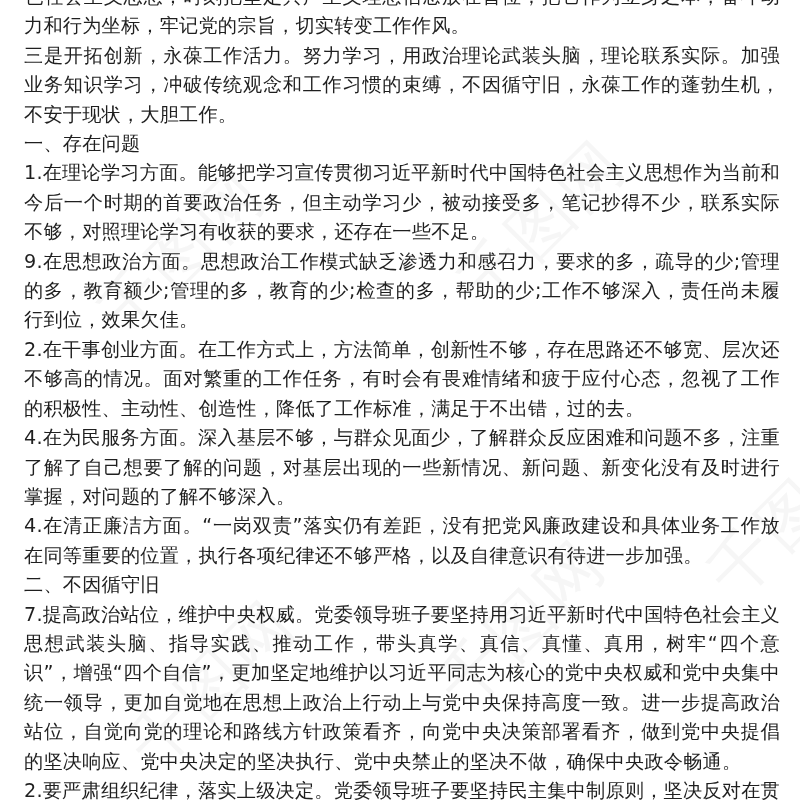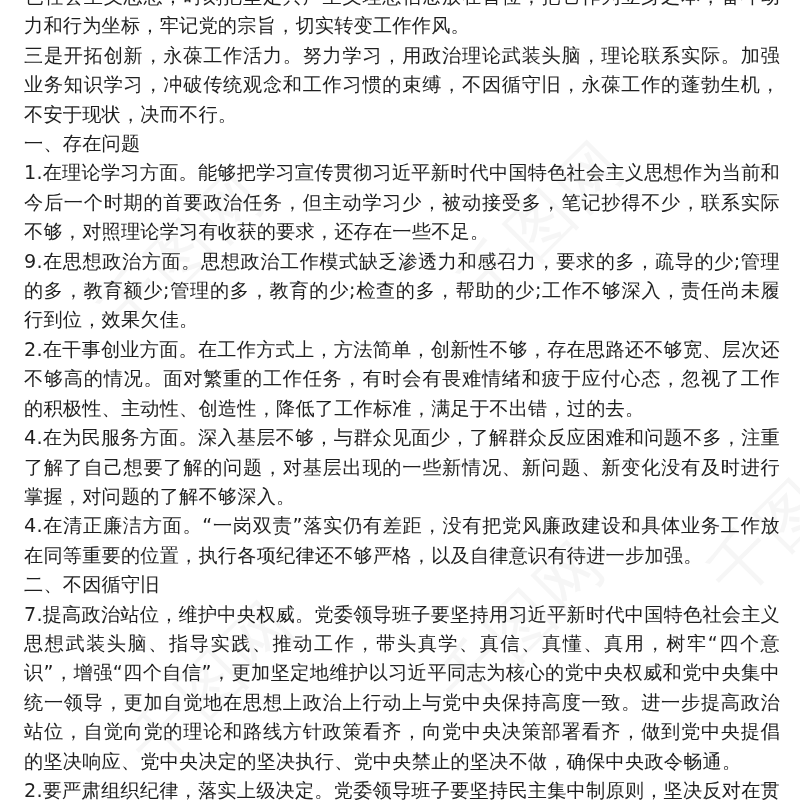--- a/index.html
+++ b/index.html
@@ -48,21 +48,21 @@
 <body>
 
 <div class="watermark" style="left:440px; top:180px;">千图网</div>
 <div class="watermark" style="left:420px; top:580px;">千图网</div>
 <div class="watermark" style="left:80px; top:210px;">千图网</div>
 <div class="watermark" style="left:110px; top:640px;">千图网</div>
 <div class="watermark" style="left:690px; top:470px;">千图网</div>
 
 <div class="page">
   <p class="para">色社会主义思想，时刻把坚定共产主义理想信念放在首位，把它作为立身之本，奋斗动力和行为坐标，牢记党的宗旨，切实转变工作作风。</p>
-  <p class="para">三是开拓创新，永葆工作活力。努力学习，用政治理论武装头脑，理论联系实际。加强业务知识学习，冲破传统观念和工作习惯的束缚，不因循守旧，永葆工作的蓬勃生机，不安于现状，决而不行。</p>
+  <p class="para">三是开拓创新，永葆工作活力。努力学习，用政治理论武装头脑，理论联系实际。加强业务知识学习，冲破传统观念和工作习惯的束缚，不因循守旧，永葆工作的蓬勃生机，不安于现状，大胆工作。</p>
   <p class="heading">一、存在问题</p>
   <p class="para">1.在理论学习方面。能够把学习宣传贯彻习近平新时代中国特色社会主义思想作为当前和今后一个时期的首要政治任务，但主动学习少，被动接受多，笔记抄得不少，联系实际不够，对照理论学习有收获的要求，还存在一些不足。</p>
   <p class="para">9.在思想政治方面。思想政治工作模式缺乏渗透力和感召力，要求的多，疏导的少;管理的多，教育额少;管理的多，教育的少;检查的多，帮助的少;工作不够深入，责任尚未履行到位，效果欠佳。</p>
   <p class="para">2.在干事创业方面。在工作方式上，方法简单，创新性不够，存在思路还不够宽、层次还不够高的情况。面对繁重的工作任务，有时会有畏难情绪和疲于应付心态，忽视了工作的积极性、主动性、创造性，降低了工作标准，满足于不出错，过的去。</p>
   <p class="para">4.在为民服务方面。深入基层不够，与群众见面少，了解群众反应困难和问题不多，注重了解了自己想要了解的问题，对基层出现的一些新情况、新问题、新变化没有及时进行掌握，对问题的了解不够深入。</p>
   <p class="para">4.在清正廉洁方面。“一岗双责”落实仍有差距，没有把党风廉政建设和具体业务工作放在同等重要的位置，执行各项纪律还不够严格，以及自律意识有待进一步加强。</p>
   <p class="heading">二、不因循守旧</p>
   <p class="para">7.提高政治站位，维护中央权威。党委领导班子要坚持用习近平新时代中国特色社会主义思想武装头脑、指导实践、推动工作，带头真学、真信、真懂、真用，树牢“四个意识”，增强“四个自信”，更加坚定地维护以习近平同志为核心的党中央权威和党中央集中统一领导，更加自觉地在思想上政治上行动上与党中央保持高度一致。进一步提高政治站位，自觉向党的理论和路线方针政策看齐，向党中央决策部署看齐，做到党中央提倡的坚决响应、党中央决定的坚决执行、党中央禁止的坚决不做，确保中央政令畅通。</p>
   <p class="para">2.要严肃组织纪律，落实上级决定。党委领导班子要坚持民主集中制原则，坚决反对在贯彻落实党中央决策部署时议而不决、决而不行、行而不实。加强纪律建设，坚决纠正执行纪律</p>
 </div>

